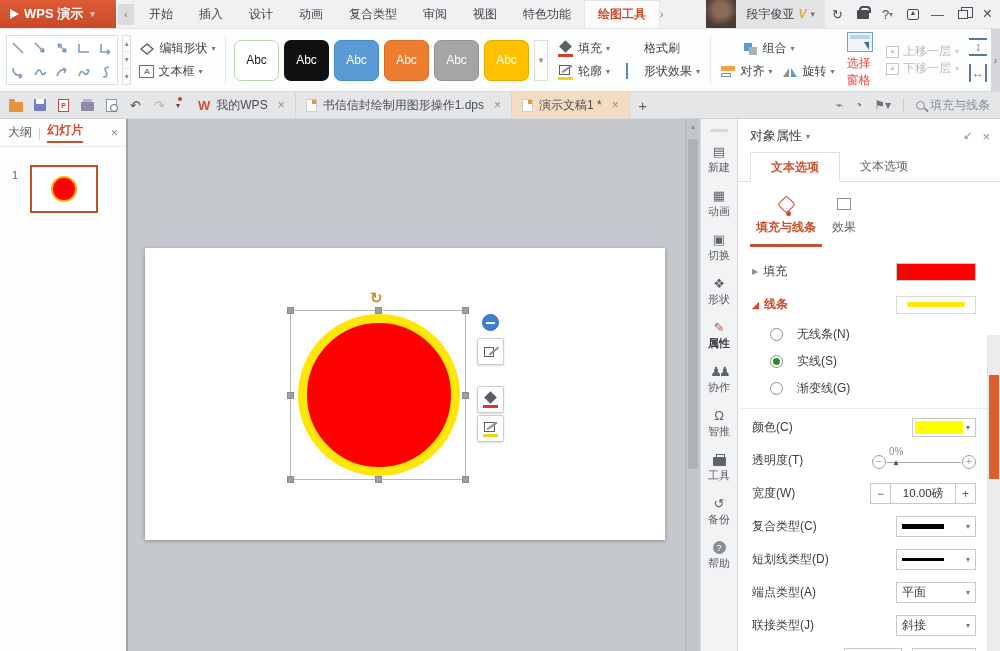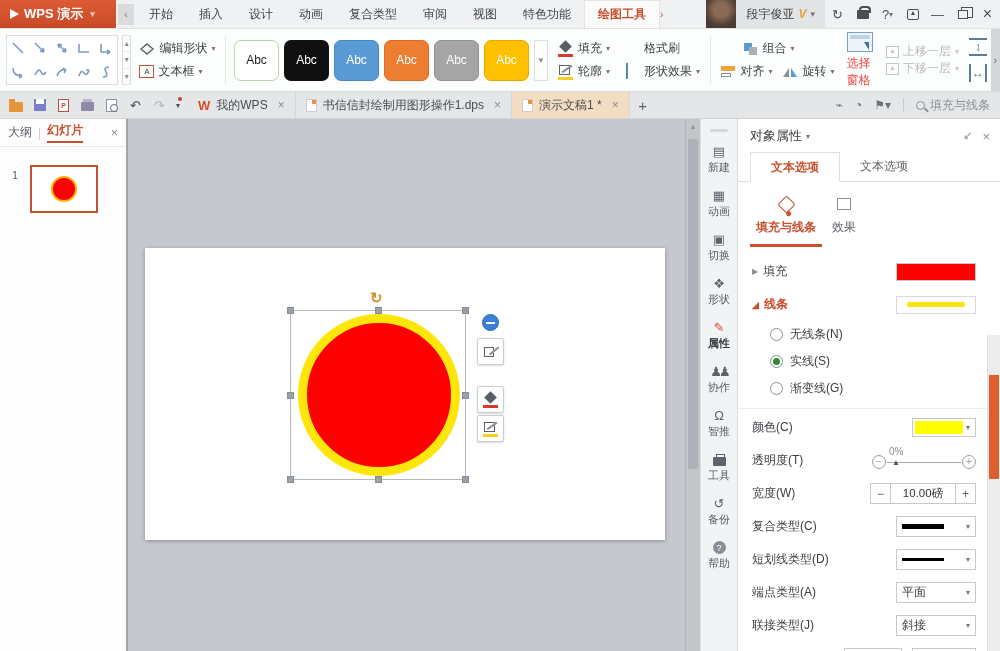--- a/index.html
+++ b/index.html
@@ -216,21 +216,21 @@
   .subsize { width:14px; height:14px; border:1.5px dashed #8b8f94; }
   .rp-row { display:flex; align-items:center; justify-content:space-between; padding:0 24px 0 14px; height:33px; }
   .rp-row .lbl { color:#3a3d41; display:flex; align-items:center; gap:5px; }
   .tri-c { font-size:8px; color:#8b8f94; }
   .tri-e { font-size:9px; color:#c8502e; }
   .lbl.accent { color:#c8502e; font-weight:bold; }
   .sw-fill { width:80px; height:18px; background:#fe0000; border:1px solid #c9c9c9; }
   .sw-line { width:80px; height:18px; background:#fff; border:1px solid #d9d9d9;
              display:flex; align-items:center; justify-content:center; }
   .sw-line i { width:58px; height:5px; background:#ffe60a; border-radius:2px; }
-  .radio-row { display:flex; align-items:center; gap:7px; padding:5px 5px 5px 32px; color:#3a3d41; }
+  .radio-row { display:flex; align-items:center; gap:14px; padding:5px 5px 5px 32px; color:#3a3d41; }
   .rdo { width:13px; height:13px; border:1px solid #8a8f94; border-radius:50%; background:#fff;
          display:flex; align-items:center; justify-content:center; }
   .rdo.sel i { width:7px; height:7px; border-radius:50%; background:#2e8b2e; }
   .rp-hr { border-top:1px solid #ececec; margin:6px 0 2px; }
   .colorbox { width:64px; height:19px; border:1px solid #c9c9c9; display:flex; align-items:center; padding:2px; }
   .colorbox i { flex:1; height:13px; background:#ffff00; }
   .colorbox .caret { font-size:8px; color:#777; padding:0 3px; }
   .slider { position:relative; width:104px; height:28px; }
   .sl-circ { position:absolute; top:8px; width:14px; height:14px; border:1px solid #9a9ea3; border-radius:50%;
              color:#9a9ea3; font-size:10px; display:flex; align-items:center; justify-content:center; background:#fff; }

